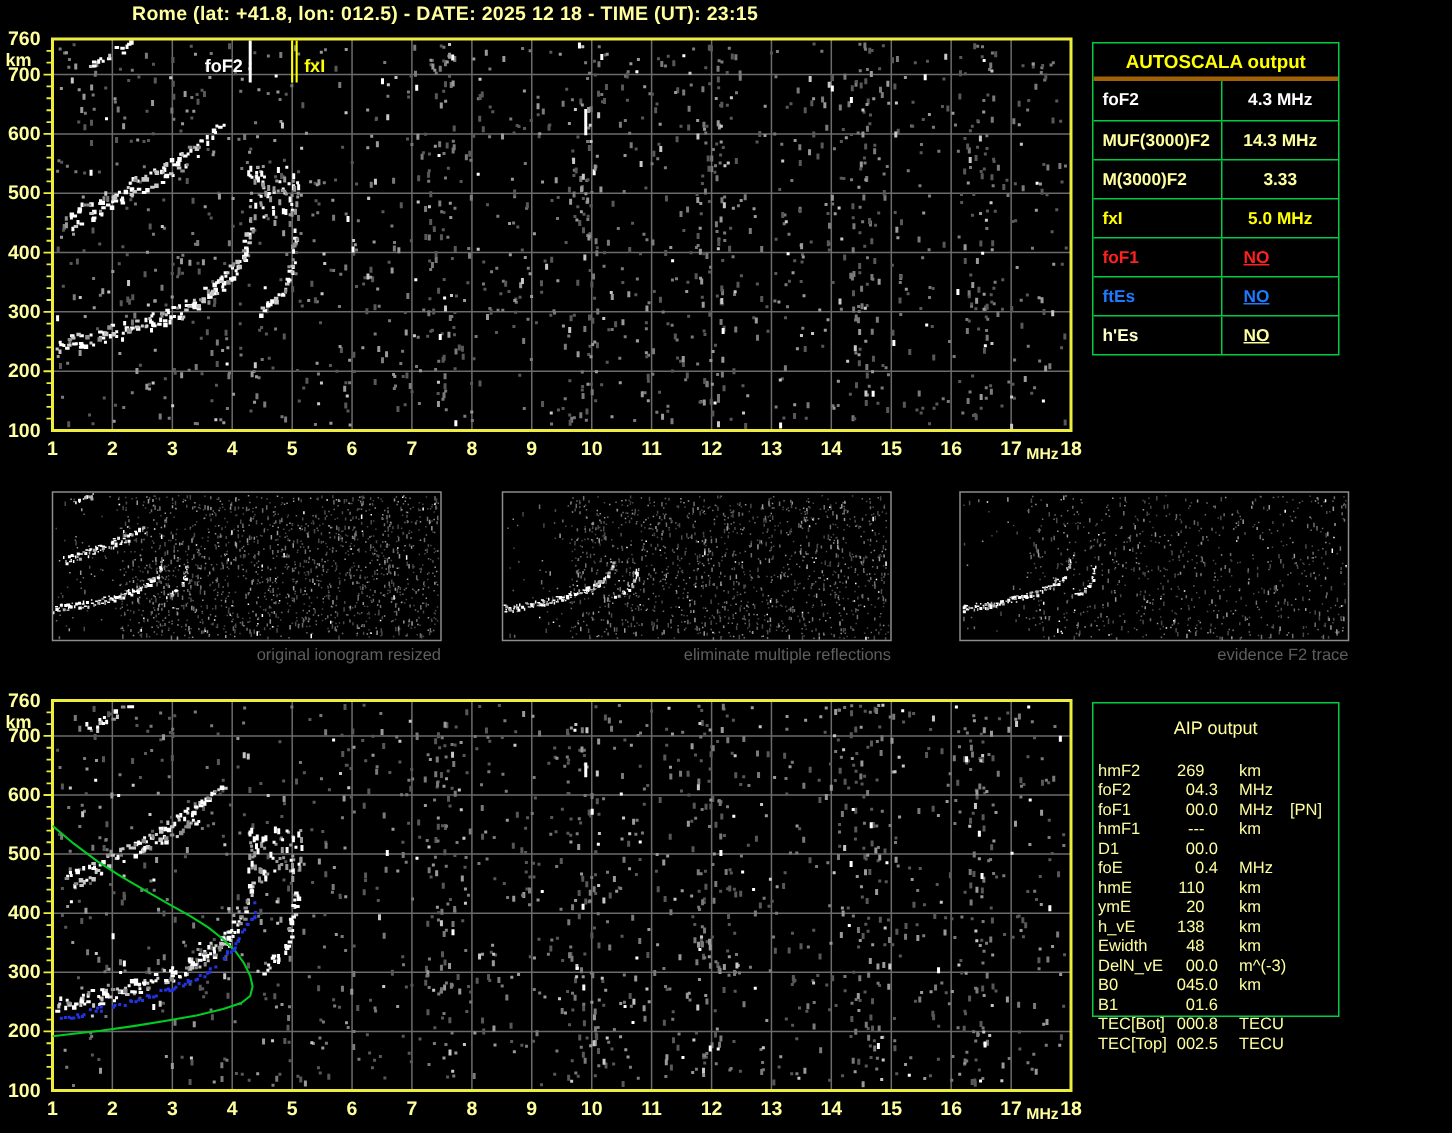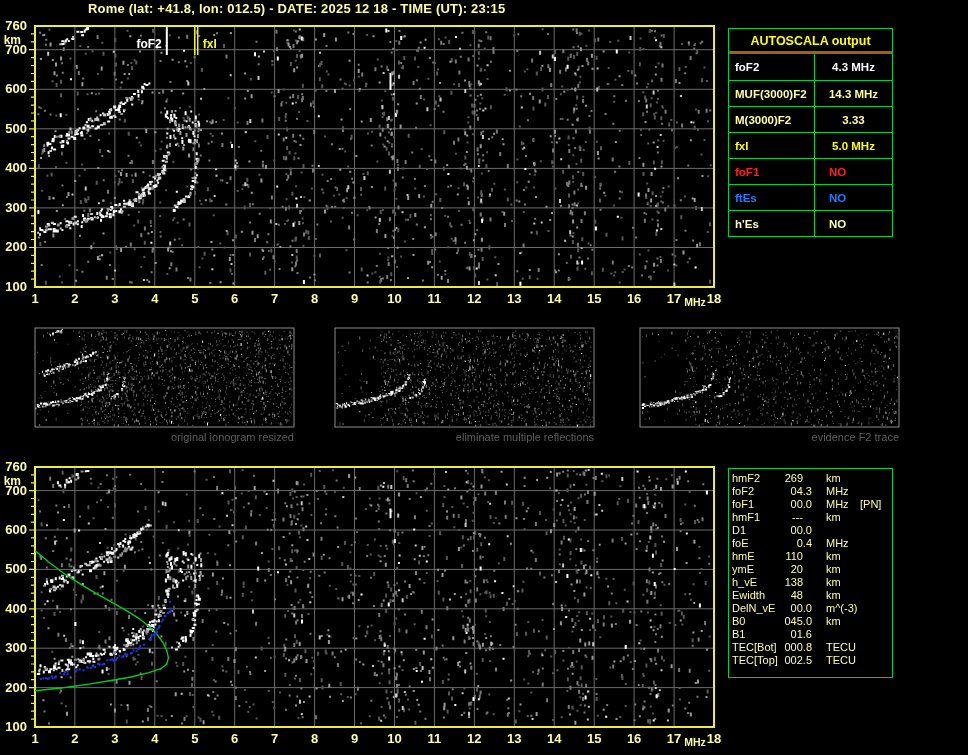--- a/index.html
+++ b/index.html
@@ -14,21 +14,21 @@
   #autoscala-panel { position:absolute; left:728px; top:28px; width:165px;
                      border:1px solid #00cc44; background:#000; }
   .as-header { height:25px; line-height:25px; text-align:center; color:#ffff00;
                font-size:12.5px; font-weight:bold; border-bottom:3px solid #a16207; }
   .as-row { display:flex; height:26px; align-items:stretch; border-top:1px solid #00cc44;
             font-size:11.5px; font-weight:bold; }
   .as-row:first-child { border-top:none; }
   .as-label { width:86px; border-right:1px solid #00cc44; display:flex; align-items:center;
               padding-left:6px; white-space:nowrap; }
   .as-value { flex:1; display:flex; align-items:center; justify-content:center; white-space:nowrap; }
-  .as-value.no { justify-content:flex-start; padding-left:14px; }
+  .as-value.no { justify-content:flex-start; padding-left:14px;text-decoration:underline; }
 
   
   .thumb-caption { position:absolute; top:431px; width:259px; text-align:right;
                    color:#5e5e5e; font-size:11px; white-space:nowrap; }
   .cap0 { left:35px; } .cap1 { left:335px; } .cap2 { left:640px; }
 
   
   #aip-box { position:absolute; left:728px; top:468px; width:165px; height:210px;
              border:1px solid #00cc44; }
   #aip-panel { position:absolute; left:728px; top:472px; width:165px; color:#ffff9e; }
@@ -210,20 +210,21 @@
         </div>
       </div>
   </div>
 
   <div class="thumb-caption cap0">original ionogram resized</div>
   <div class="thumb-caption cap1">eliminate multiple reflections</div>
   <div class="thumb-caption cap2">evidence F2 trace</div>
 
   <div id="aip-box"></div>
   <div id="aip-panel">
+    <div class="aip-header">AIP output</div>
     <div id="aip-rows">
         <div class="aip-row">
           <div class="aip-l">hmF2</div>
           <div class="aip-v nodot">269</div>
           <div class="aip-u">km</div>
         </div>
         <div class="aip-row">
           <div class="aip-l">foF2</div>
           <div class="aip-v">04.3</div>
           <div class="aip-u">MHz</div>

